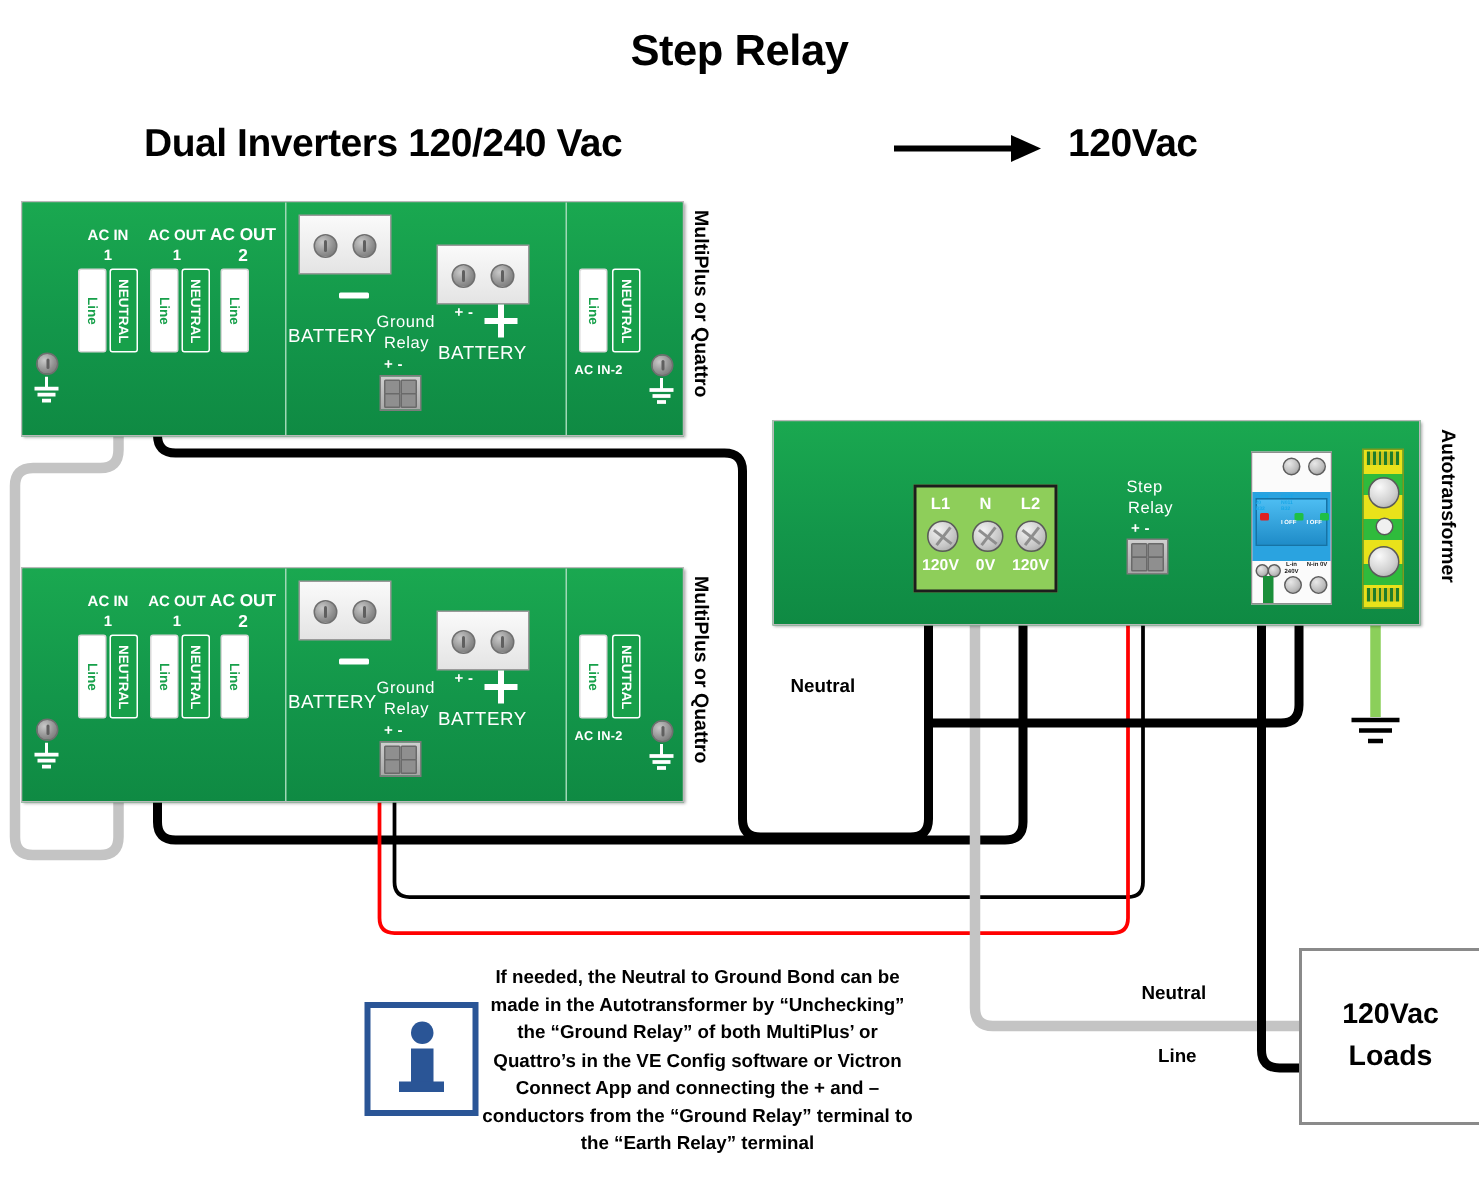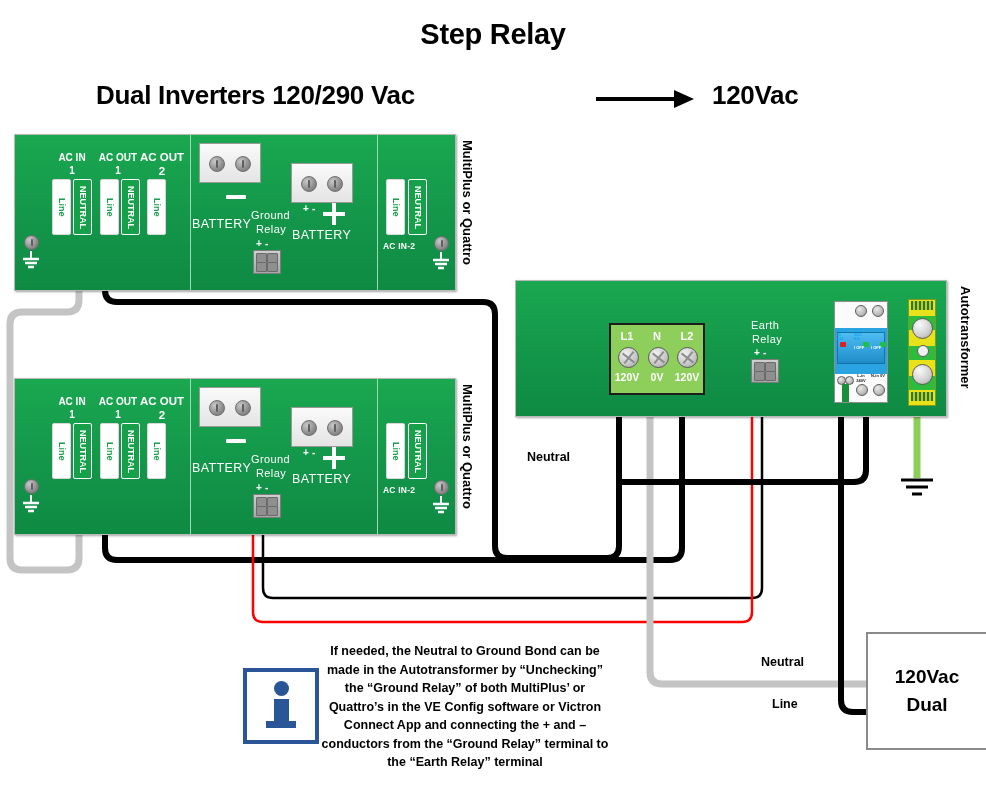--- a/index.html
+++ b/index.html
@@ -108,21 +108,21 @@
   #info-icon .foot{position:absolute;left:50%;top:49px;width:30px;height:7px;
             margin-left:-15px;background:#2a5596;}
   #info-text{left:320px;top:642px;width:290px;text-align:center;
             font-size:12.5px;font-weight:bold;line-height:18.5px;}
   .wlabel{position:absolute;font-size:12.5px;font-weight:bold;}
 </style>
 </head>
 <body>
 
 <div class="abs" id="title-step-down">Step Relay</div>
-<div class="abs" id="title-dual">Dual Inverters 120/290 Vac</div>
+<div class="abs" id="title-dual">Dual Inverters 120/240 Vac</div>
 <div class="abs" id="arrow-wrap">
   <svg width="98" height="22" viewBox="0 0 98 22">
     <line x1="0" y1="11" x2="78" y2="11" stroke="#000" stroke-width="4"></line>
     <polygon points="78,2 98,11 78,20" fill="#000"></polygon>
   </svg>
 </div>
 <div class="abs" id="title-120vac">120Vac</div>
 
 <svg id="wires">
 
@@ -348,21 +348,21 @@
     <div class="at-t" style="left:32px;top:5px;width:28px;">N</div>
     <div class="at-t" style="left:62px;top:5px;width:28px;">L2</div>
     <div class="at-screw" style="left:7px;top:22px;"></div>
     <div class="at-screw" style="left:37px;top:22px;"></div>
     <div class="at-screw" style="left:66px;top:22px;"></div>
     <div class="at-v" style="left:-1px;top:46px;width:34px;">120V</div>
     <div class="at-v" style="left:31px;top:46px;width:30px;">0V</div>
     <div class="at-v" style="left:59px;top:46px;width:34px;">120V</div>
   </div>
 
-  <div class="white-label" style="left:235px;top:38px;font-size:11px;">Earth</div>
+  <div class="white-label" style="left:235px;top:38px;font-size:11px;">Step</div>
   <div class="white-label" style="left:236px;top:52px;font-size:11px;">Relay</div>
   <div class="white-small" style="left:238px;top:66px;font-size:10px;">+  -</div>
   <div class="relay-blk" style="left:235px;top:78px;">
     <b style="left:2px;top:2px;"></b>
       <b style="left:13px;top:2px;"></b>
     <b style="left:2px;top:11px;"></b>
       <b style="left:13px;top:11px;"></b>
   </div>
 
   <div id="breaker">
@@ -396,21 +396,21 @@
     <div class="gb-dot" style="top:45px;"></div>
     <div class="gb-screw" style="top:64px;"></div>
     <div class="gb-comb" style="top:92px;"></div>
   </div>
 </div>
 <div class="side-label" style="left:958px;top:286px;">Autotransformer</div>
 <div class="wlabel" style="left:527px;top:450px;">Neutral</div>
 
 <div class="abs" id="loadbox">
   <div>120Vac</div>
-  <div>Dual</div>
+  <div>Loads</div>
 </div>
 <div class="wlabel" style="left:761px;top:655px;">Neutral</div>
 <div class="wlabel" style="left:772px;top:697px;">Line</div>
 
 <div class="abs" id="info-icon">
   <div class="dot"></div>
     <div class="stem"></div>
     <div class="foot"></div>
 </div>
 <div class="abs" id="info-text">If needed, the Neutral to Ground Bond can be made in the Autotransformer by “Unchecking” the “Ground Relay” of both MultiPlus’ or Quattro’s in the VE Config software or Victron Connect App and connecting the + and – conductors  from the “Ground Relay” terminal to the “Earth Relay” terminal</div>

